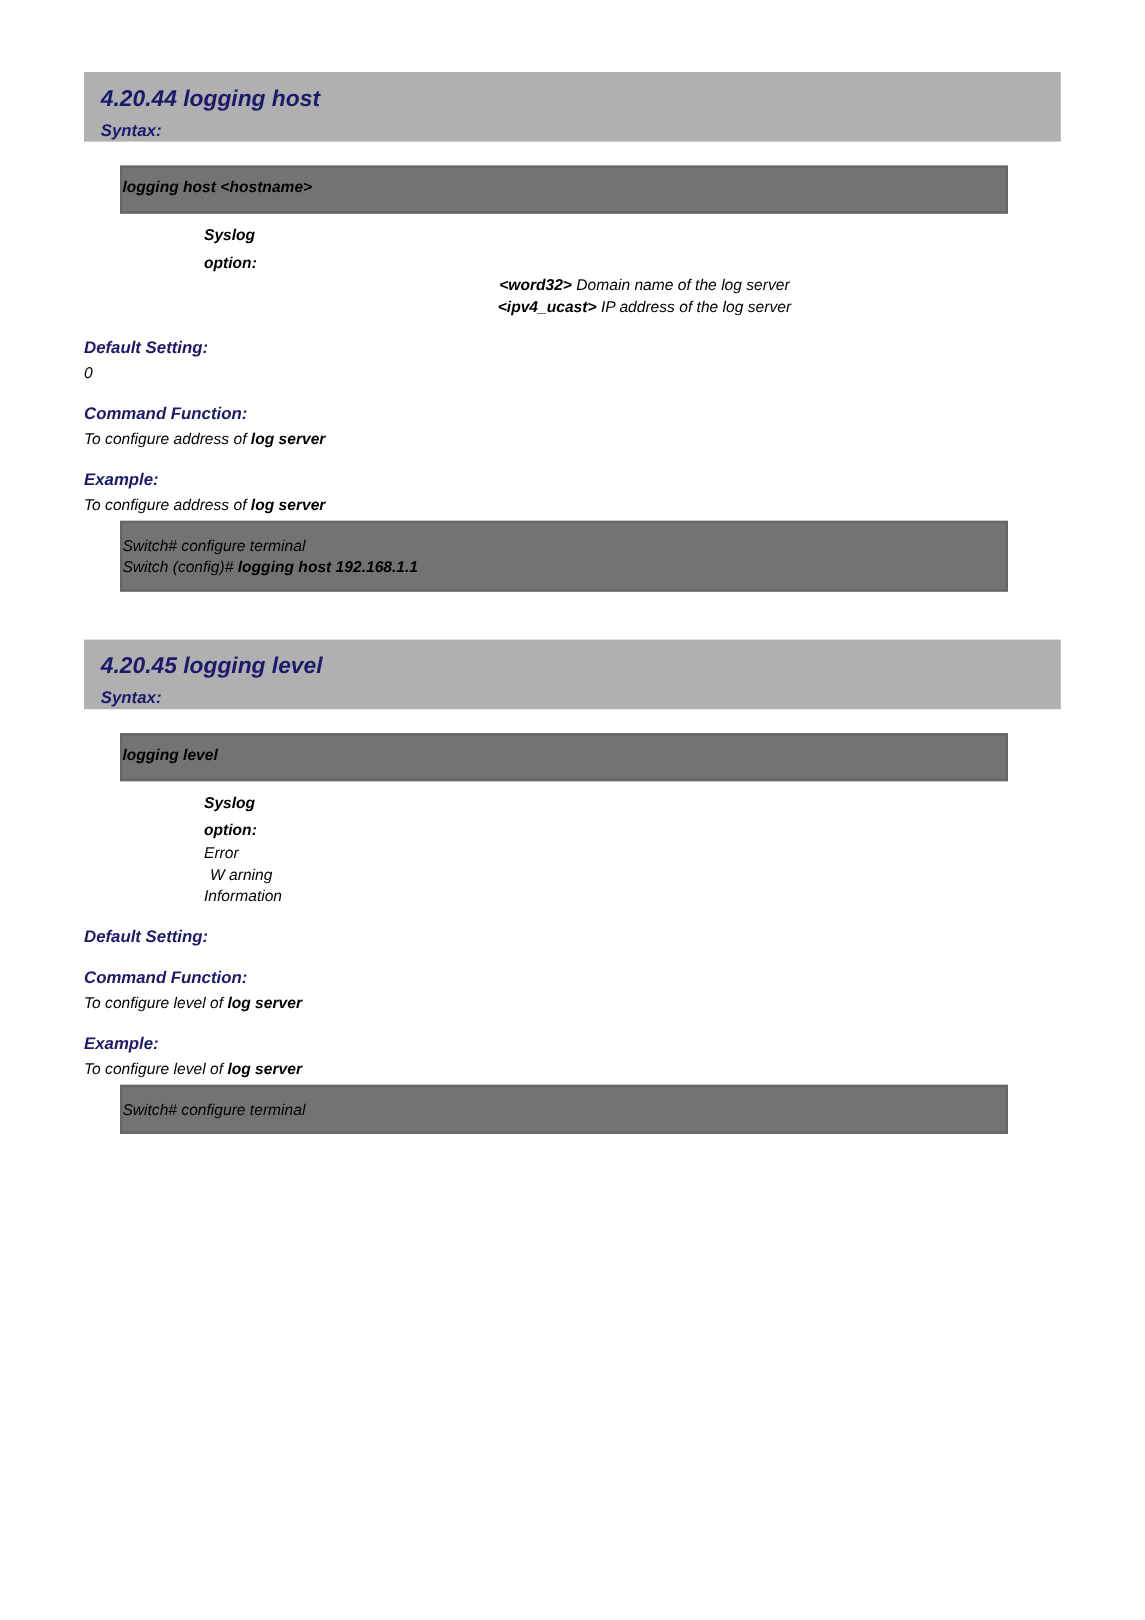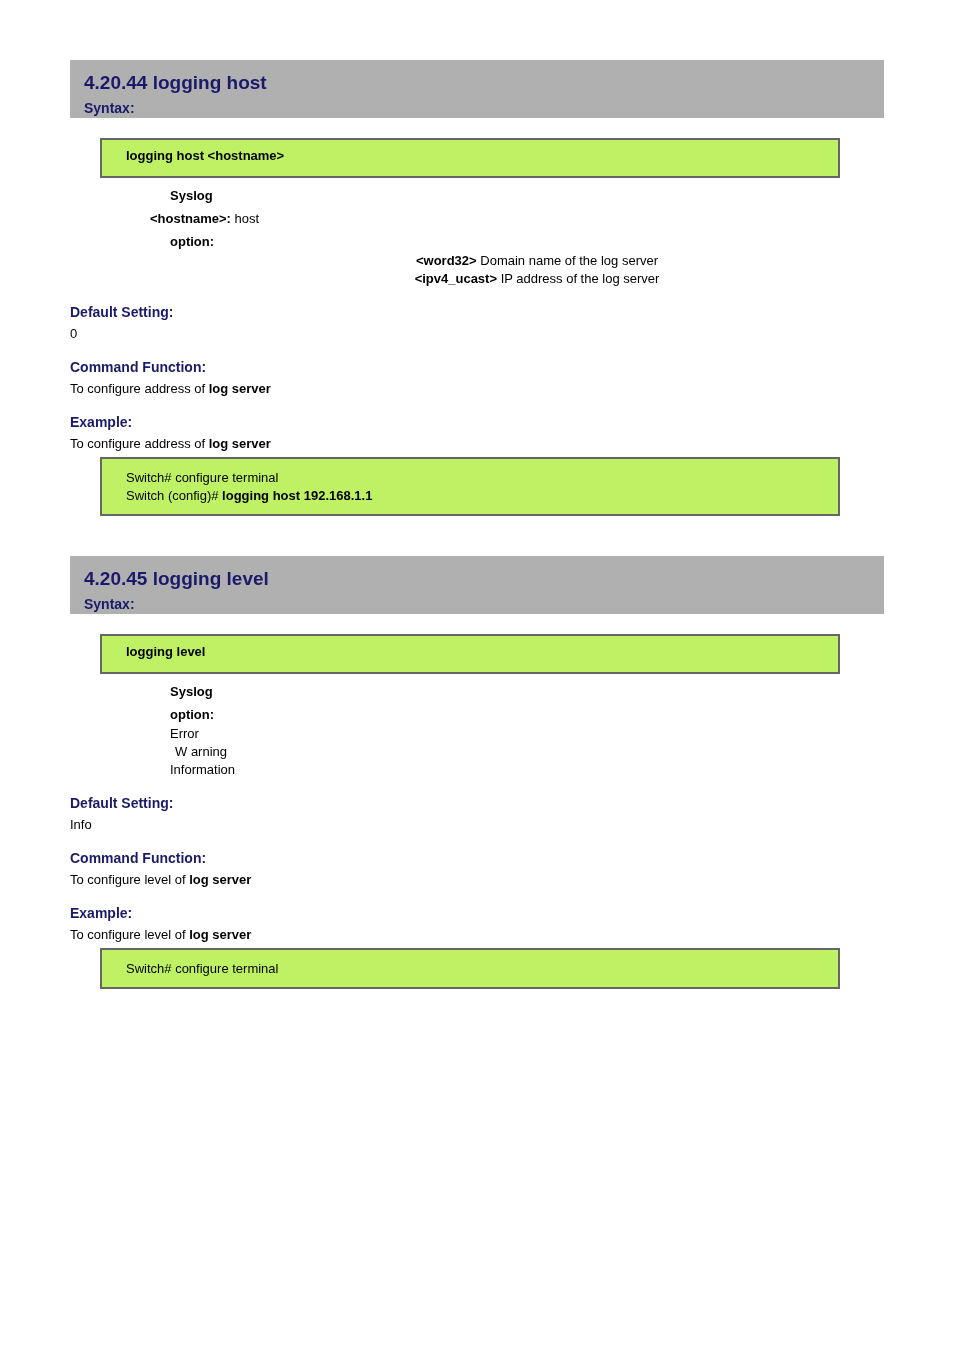--- a/index.html
+++ b/index.html
@@ -5,20 +5,21 @@
   html, body {
     margin: 0;
     padding: 0;
     width: 954px;
     background: #fff;
     font-family: Arial, Helvetica, sans-serif;
     color: #000;
   }
   .page {
     padding: 60px 70px 40px 70px;
+    font-style: italic;
   }
   .header-bar {
     background: #b0b0b0;
     height: 58px;
     margin-bottom: 20px;
     padding: 12px 14px 6px 14px;
     box-sizing: border-box;
   }
   .section-title {
     font-size: 19px;
@@ -26,23 +27,23 @@
     color: #1a1a6a;
     margin: 0 0 6px 0;
   }
   .subheading {
     font-size: 14px;
     font-weight: bold;
     color: #1a1a6a;
     margin: 18px 0 6px 0;
   }
   .code-box {
-    background: #bef264;
+    background: #737373;
     border: 2px solid #666;
-    padding: 8px 24px;
+    padding: 8px 0;
     margin: 6px 44px 10px 30px;
     font-size: 13px;
   }
   .code-box-small {
     min-height: 20px;
   }
   .plain {
     font-size: 13px;
     margin: 3px 0 3px 0;
   }
@@ -74,24 +75,20 @@
     <div class="section-title">4.20.44 logging host</div>
     <div class="subheading" style="margin:0">Syntax:</div>
   </div>
 
   <div class="code-box code-box-small">
     <span class="bold-span">logging host &lt;hostname&gt;</span>
   </div>
 
   <div class="param-line indent3">
     <span class="bold-span">Syslog</span>
-  </div>
-  <div class="param-line indent2">
-    <span class="bold-span">&lt;hostname&gt;:</span>
-    <span>host</span>
   </div>
 
   <div class="param-line indent3">
     <span class="bold-span">option:</span>
   </div>
 
   <div class="plain indent4">
     <span class="bold-span">&lt;word32&gt;</span><span> Domain name of the log server</span>
   </div>
   <div class="plain indent4">
@@ -135,21 +132,20 @@
 
   <div class="param-line indent3">
     <span class="bold-span">option:</span>
   </div>
 
   <div class="plain indent3">Error</div>
   <div class="plain indent3" style="padding-left:105px">W arning</div>
   <div class="plain indent3">Information</div>
 
   <div class="subheading">Default Setting:</div>
-  <div class="plain indent0">Info</div>
 
   <div class="subheading">Command Function:</div>
   <div class="plain indent0">
     <span>To configure level of </span><span class="bold-span">log server</span>
   </div>
 
   <div class="subheading">Example:</div>
   <div class="plain indent0">
     <span>To configure level of </span><span class="bold-span">log server</span>
   </div>

